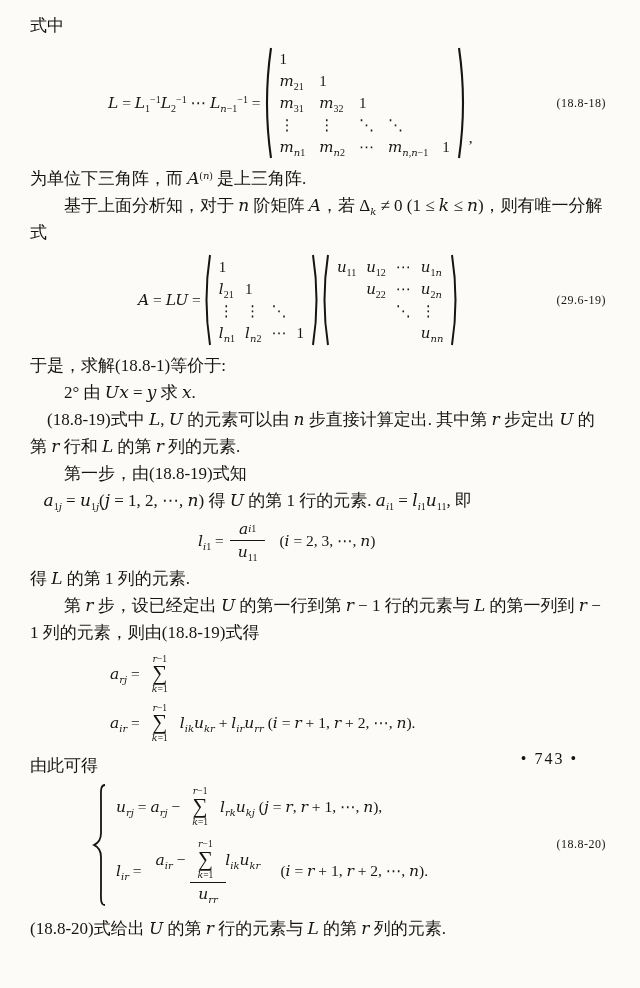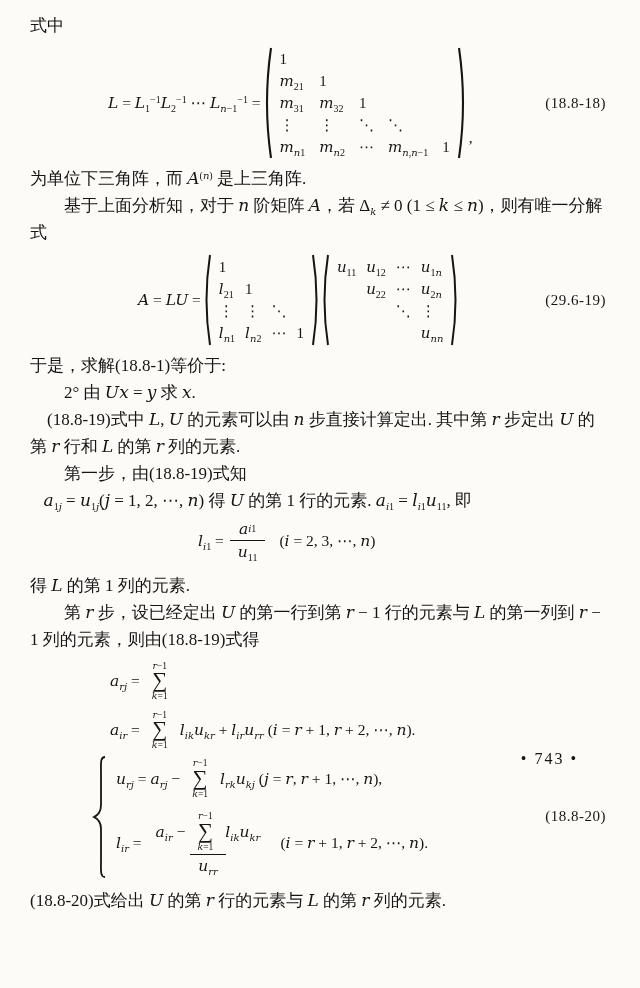--- a/index.html
+++ b/index.html
@@ -14,21 +14,21 @@
   .indent1{text-indent:1em;}
   .indent08{text-indent:0.8em;}
   .item{margin-left:2em;}
   i{font-family:"DejaVu Serif",serif;}
   sub,sup{font-size:10px;line-height:0;}
   sub{vertical-align:-4px;}
   sup{vertical-align:5px;}
   .math{font-size:15.5px;white-space:nowrap;}
   
   .eqrow{display:flex;align-items:center;font-size:15.5px;}
-  .eq-label{margin-left:auto;font-size:15px;letter-spacing:0.5px;white-space:nowrap;}
+  .eq-label{margin-left:auto;font-size:12px;letter-spacing:0.5px;white-space:nowrap;}
   .eq-tail{align-self:flex-end;padding-bottom:14px;}
   .mat-group{display:inline-flex;align-items:center;}
   .mgrid{display:grid;column-gap:14px;row-gap:3px;padding:3px 7px;font-size:15px;line-height:19px;}
   .g5{grid-template-columns:repeat(5,auto);}
   .g4{grid-template-columns:repeat(4,auto);}
   .mc{min-height:19px;text-align:left;white-space:nowrap;}
   .paren{flex:none;}
   
   .sum{display:inline-flex;flex-direction:column;align-items:center;vertical-align:middle;line-height:1;margin:0 12px;}
   .sum .lim{font-size:9.5px;line-height:1.1;}
@@ -152,21 +152,21 @@
     </span>
     <span class="eq-label">(29.6-19)</span>
   </div>
 
   <p class="mt4">于是，求解(18.8-1)等价于:</p>
   <p class="item">2° 由 <i>Ux</i> = <i>y</i> 求 <i>x</i>.</p>
   <p class="indent1">(18.8-19)式中 <i>L</i>, <i>U</i> 的元素可以由 <i>n</i> 步直接计算定出. 其中第 <i>r</i> 步定出 <i>U</i> 的第 <i>r</i> 行和 <i>L</i> 的第 <i>r</i> 列的元素.</p>
   <p class="indent2">第一步，由(18.8-19)式知</p>
   <p class="indent08"><i>a</i><sub>1<i>j</i></sub> = <i>u</i><sub>1<i>j</i></sub>(<i>j</i> = 1, 2, ⋯, <i>n</i>) 得 <i>U</i> 的第 1 行的元素. <i>a</i><sub><i>i</i>1</sub> = <i>l</i><sub><i>i</i>1</sub><i>u</i><sub>11</sub>, 即</p>
 
-  <div class="eqrow mt6" style="margin-bottom:11px;align-items:center;">
+  <div class="eqrow mt6" style="margin-bottom:4px;align-items:center;">
     <span class="math" style="margin-left:168px;"><i>l</i><sub><i>i</i>1</sub> =</span>
     <span class="frac">
       <span class="num math">
           <i>a</i>
           <sub><i>i</i>1</sub>
         </span>
       <span class="den math"><i>u</i><sub>11</sub></span>
     </span>
     <span class="math" style="margin-left:8px;">(<i>i</i> = 2, 3, ⋯, <i>n</i>)</span>
   </div>
@@ -186,20 +186,21 @@
   <div class="eqrow mt8 eqA-ind">
     <span class="math"><i>a</i><sub><i>ir</i></sub> =</span>
     <span class="sum">
       <span class="lim"><i>r</i>−1</span>
       <span class="sig">∑</span>
       <span class="lim"><i>k</i>=1</span>
     </span>
     <span class="math"><i>l</i><sub><i>ik</i></sub><i>u</i><sub><i>kr</i></sub> + <i>l</i><sub><i>ir</i></sub><i>u</i><sub><i>rr</i></sub>  (<i>i</i> = <i>r</i> + 1, <i>r</i> + 2, ⋯, <i>n</i>).</span>
   </div>
 
+  <p class="mt8">由此可得</p>
 
   <div class="sysrow mt4" style="margin-left:62px;">
     <svg width="16" height="124" viewBox="0 0 16 124">
       <path d="M13,2 C8,2 9,9 9,18 L9,50 C9,59 4,61 2,62 C4,63 9,65 9,74 L9,106 C9,115 8,122 13,122" stroke="#161514" stroke-width="1.8" fill="none"></path>
     </svg>
     <div class="syslines">
       <div class="sysline">
         <span class="math"><i>u</i><sub><i>rj</i></sub> = <i>a</i><sub><i>rj</i></sub> −</span>
         <span class="sum">
           <span class="lim"><i>r</i>−1</span>

